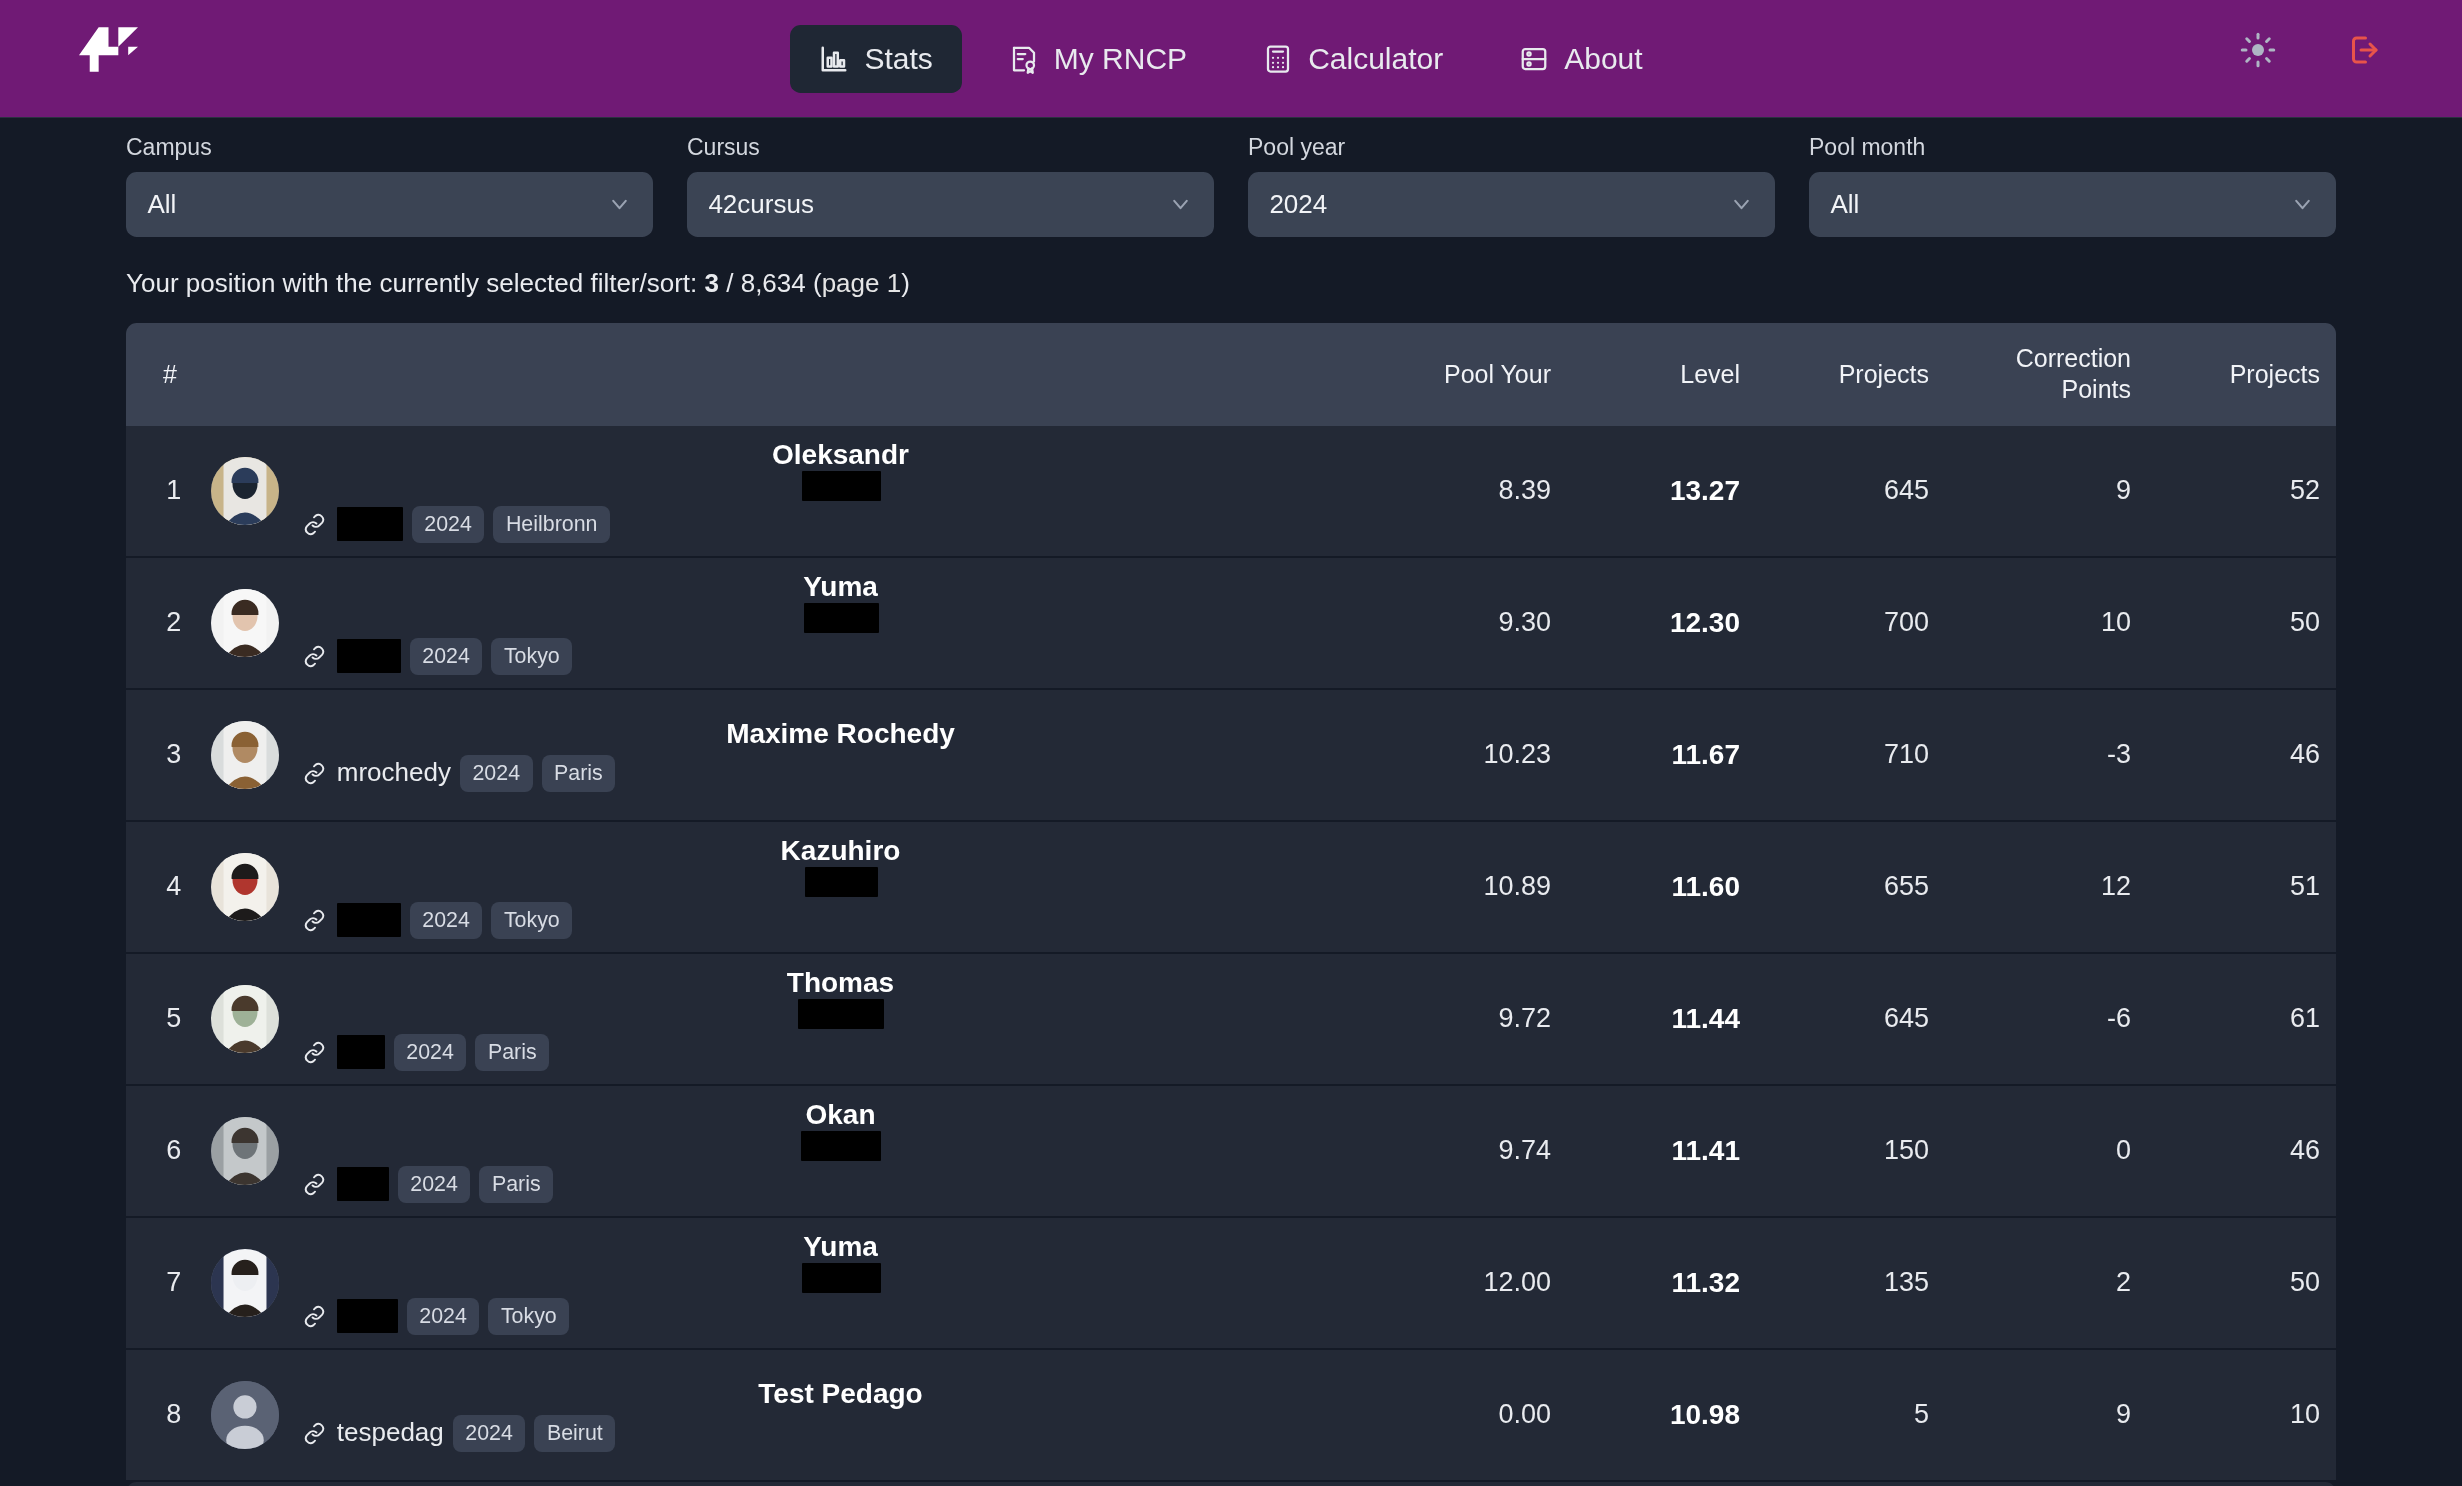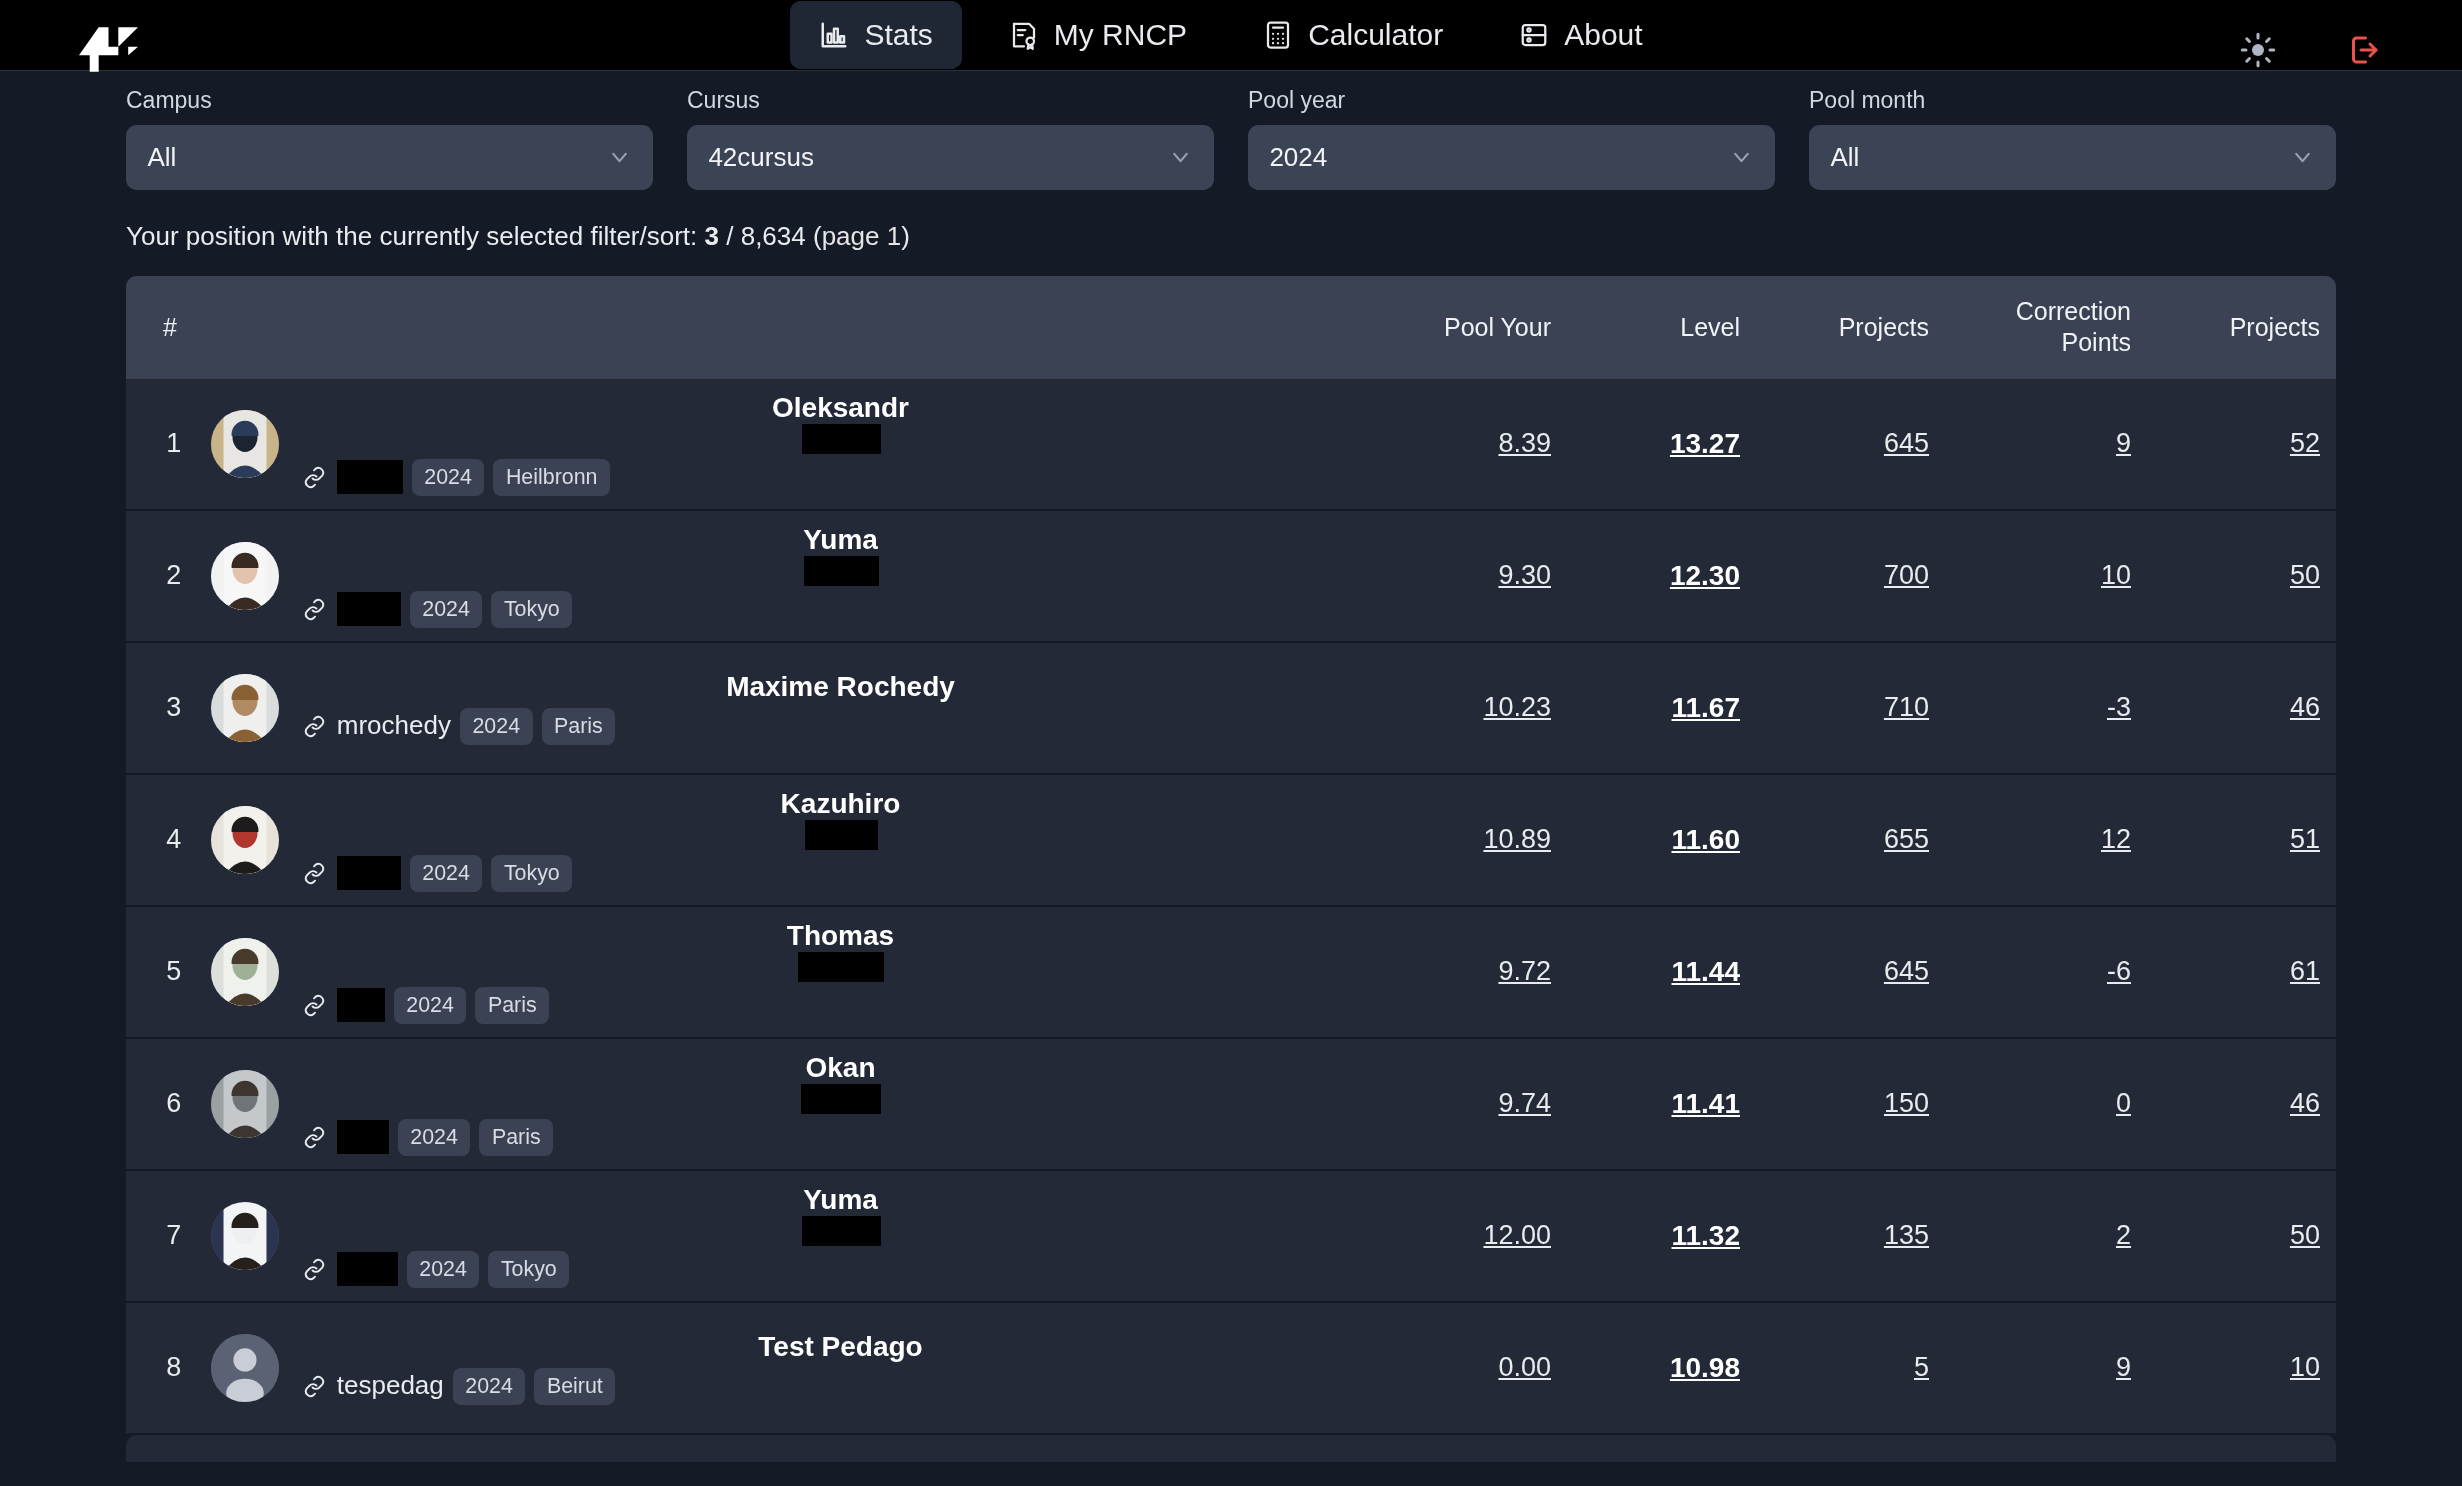--- a/index.html
+++ b/index.html
@@ -8,22 +8,22 @@
     width: 2462px;
     height: 1486px;
     background: #141A26;
     font-family: "Liberation Sans", sans-serif;
     overflow: hidden;
   }
 
   
   .topbar {
     position: relative;
-    height: 71px;
-    background: #000000;
+    height: 118px;
+    background: #701a75;
     border-bottom: 1.8px solid #2A3140;
     display: flex;
     align-items: center;
   }
   .logo {
     position: absolute;
     left: 79px;
     top: 27px;
     width: 59px;
     height: 45px;
@@ -181,21 +181,20 @@
     white-space: nowrap;
   }
   .redact { background: #000000; display: inline-block; border-radius: 0.9px; }
 
   .td-num {
     width: 189px;
     text-align: right;
     padding-right: 16px;
     color: #E9EBEF;
     font-size: 27px;
-    text-decoration: underline;
   }
   .td-num.wide { width: 202px; }
   .td-num.level { font-weight: 700; color: #FFFFFF; font-size: 28px; }
 
   .row-partial { height: 27px; overflow: hidden; }
 </style>
 </head>
 <body>
 
 <div class="topbar">

